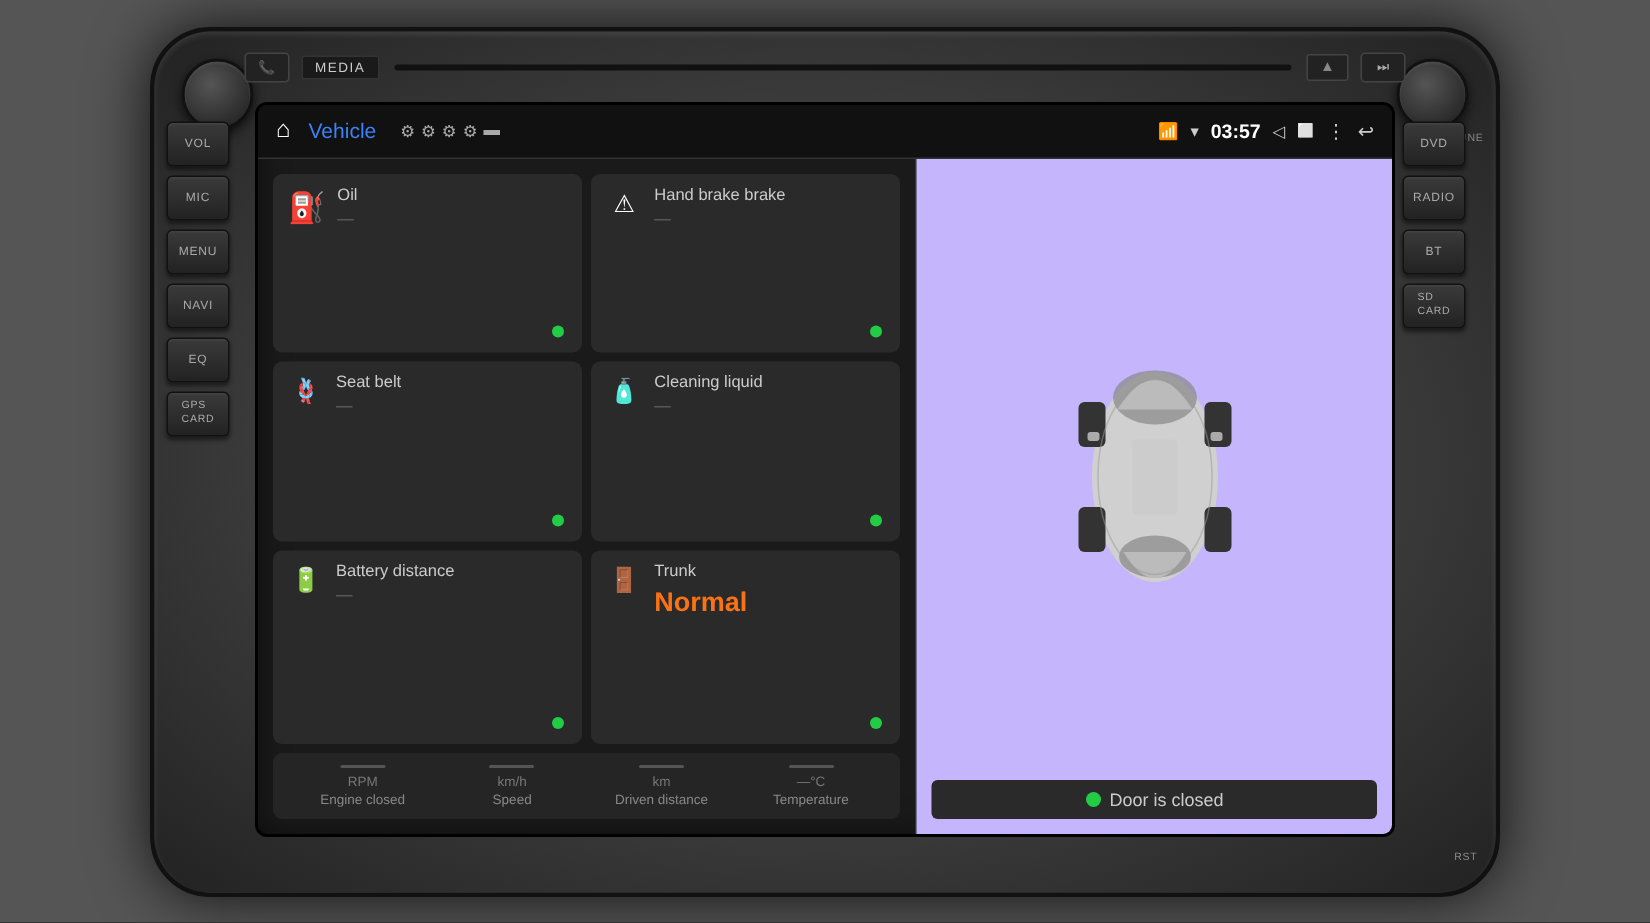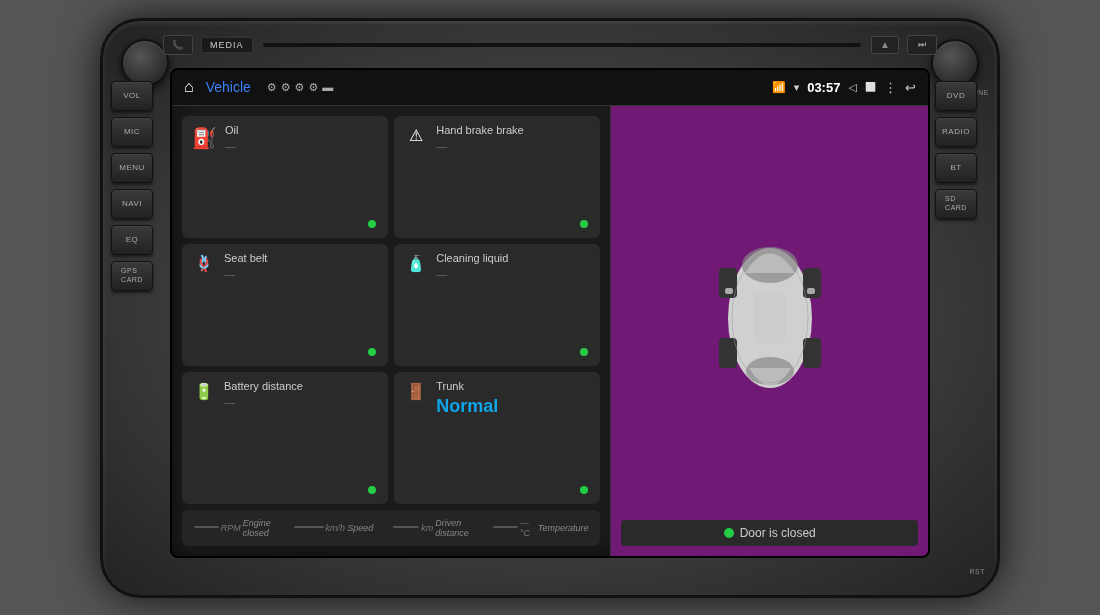--- a/index.html
+++ b/index.html
@@ -254,24 +254,23 @@
       background: #252525;
       border-radius: 6px;
       padding: 8px 12px;
       display: grid;
       grid-template-columns: 1fr 1fr 1fr 1fr;
       gap: 4px;
     }
 
     .stat-item {
       display: flex;
-      flex-direction: row;
+      flex-direction: column;
       align-items: center;
       gap: 2px;
-      font-style: italic;
     }
 
     .stat-value-line {
       width: 30px;
       height: 2px;
       background: #555;
       border-radius: 1px;
       margin-bottom: 2px;
     }
 
@@ -281,21 +280,21 @@
     }
 
     .stat-label {
       color: #888;
       font-size: 9px;
     }
 
     
     .car-panel {
       width: 42%;
-      background: #701a75;
+      background: #c4b5fd;
       display: flex;
       flex-direction: column;
       align-items: center;
       justify-content: space-between;
       padding: 10px;
       border-left: 1px solid #333;
     }
 
     .car-view {
       flex: 1;
@@ -460,21 +459,21 @@
               <div class="card-title">Battery distance</div>
               <div class="card-value">—</div>
             </div>
             <div class="card-status-dot"></div>
           </div>
 
           <div class="info-card">
             <div class="card-icon" style="font-size:16px;">🚪</div>
             <div class="card-content">
               <div class="card-title">Trunk</div>
-              <div class="card-value" style="color:#0ea5e9; font-size:18px; font-weight:bold;">Normal</div>
+              <div class="card-value" style="color:#f97316; font-size:18px; font-weight:bold;">Normal</div>
             </div>
             <div class="card-status-dot"></div>
           </div>
 
         </div>
 
         <div class="stats-bar">
           <div class="stat-item">
             <div class="stat-value-line"></div>
             <span class="stat-unit">RPM</span>

